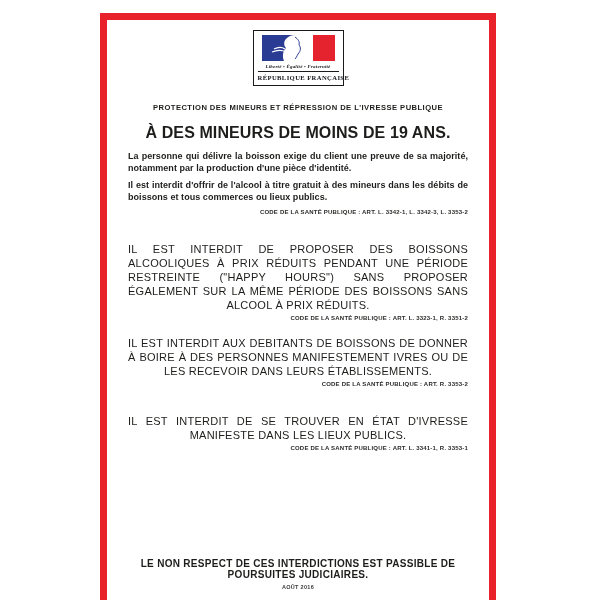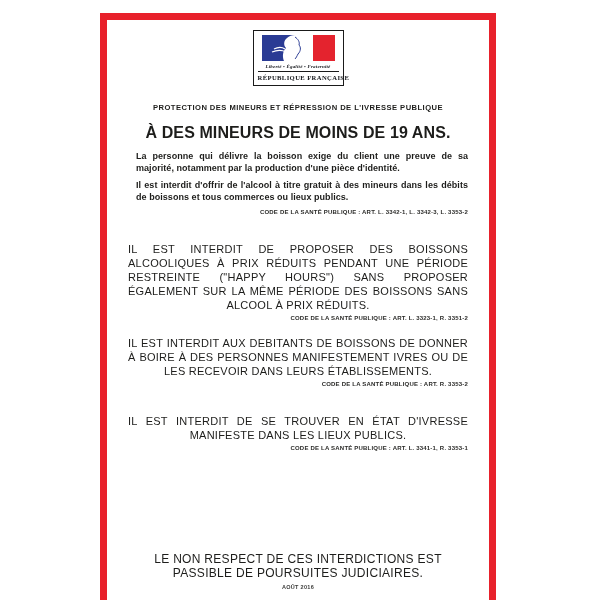--- a/index.html
+++ b/index.html
@@ -18,35 +18,35 @@
           font-size:5px;line-height:7px;white-space:nowrap;letter-spacing:0.2px;
           border-bottom:0.5px solid #1a1a1a;padding-bottom:1px;margin-top:2px;color:#14161a;}
   .logo-republic{font-family:"Liberation Serif",serif;font-weight:bold;font-size:6.6px;
           line-height:9px;letter-spacing:0.4px;white-space:nowrap;margin-top:1px;color:#14161a;}
   
   .kicker{margin-top:17px;text-align:center;font-size:7.6px;font-weight:bold;
           letter-spacing:0.45px;}
   .title{margin-top:11px;text-align:center;font-weight:bold;font-size:16px;
           line-height:19px;letter-spacing:0.1px;}
   
-  .intro{margin-top:9px;margin-left:8px;}
+  .intro{margin-top:9px;}
   .intro p{margin:0 0 6px 0;font-size:9px;font-weight:bold;line-height:11.5px;
           text-align:justify;letter-spacing:0.05px;}
   .citation{text-align:right;font-size:6px;font-weight:bold;letter-spacing:0.2px;
           color:#2a2a28;margin-top:2px;}
   
   .ban{margin-top:27px;}
   .ban.b2{margin-top:15px;}
   .ban.b3{margin-top:27px;}
   .ban-text{font-size:11px;font-weight:normal;line-height:14px;letter-spacing:0.25px;
           text-align:justify;text-align-last:center;}
   .ban .citation{margin-top:3px;}
   
   .footer{margin-top:auto;text-align:center;padding-bottom:2px;}
-  .footer-warning{font-size:12px;font-weight:normal;letter-spacing:0.3px;}
+  .footer-warning{font-size:10px;font-weight:bold;letter-spacing:0.3px;}
   .footer-date{font-size:5.5px;font-weight:bold;letter-spacing:0.3px;margin-top:4px;color:#3a3a38;}
 </style>
 </head>
 <body>
 
 <div class="canvas">
   <div class="poster">
     <div class="poster-inner">
 
       <div class="logo-wrap">

